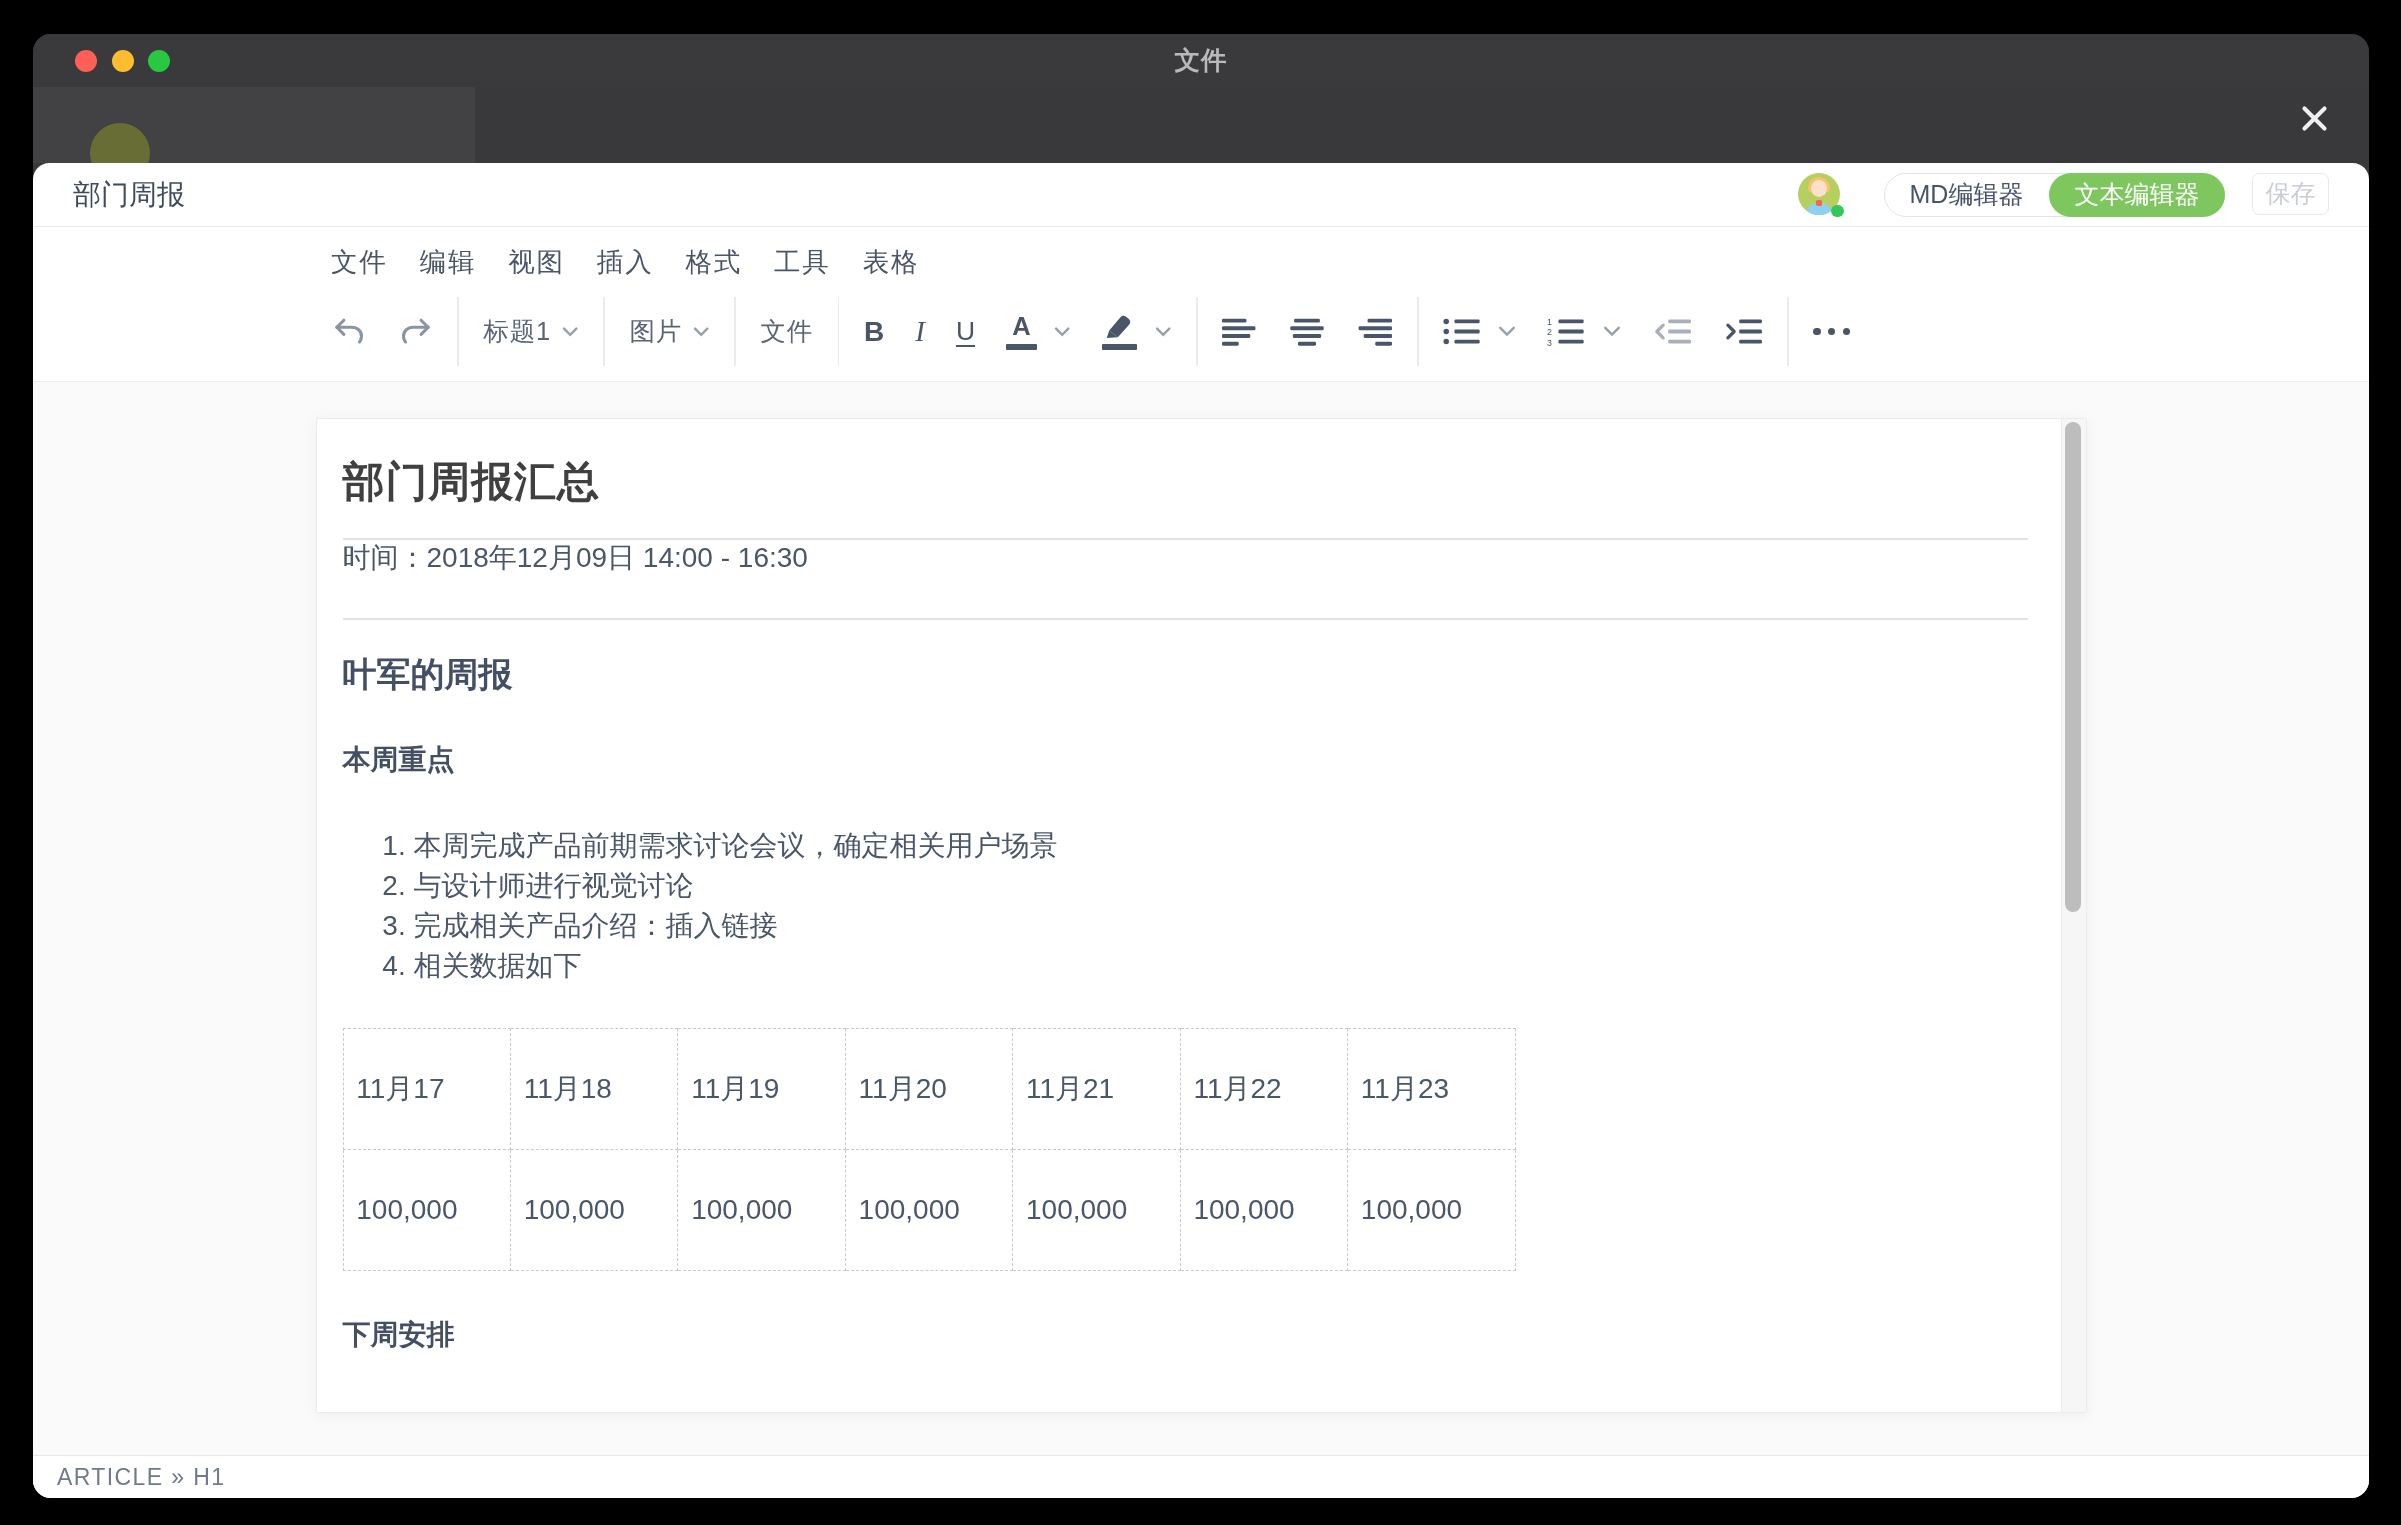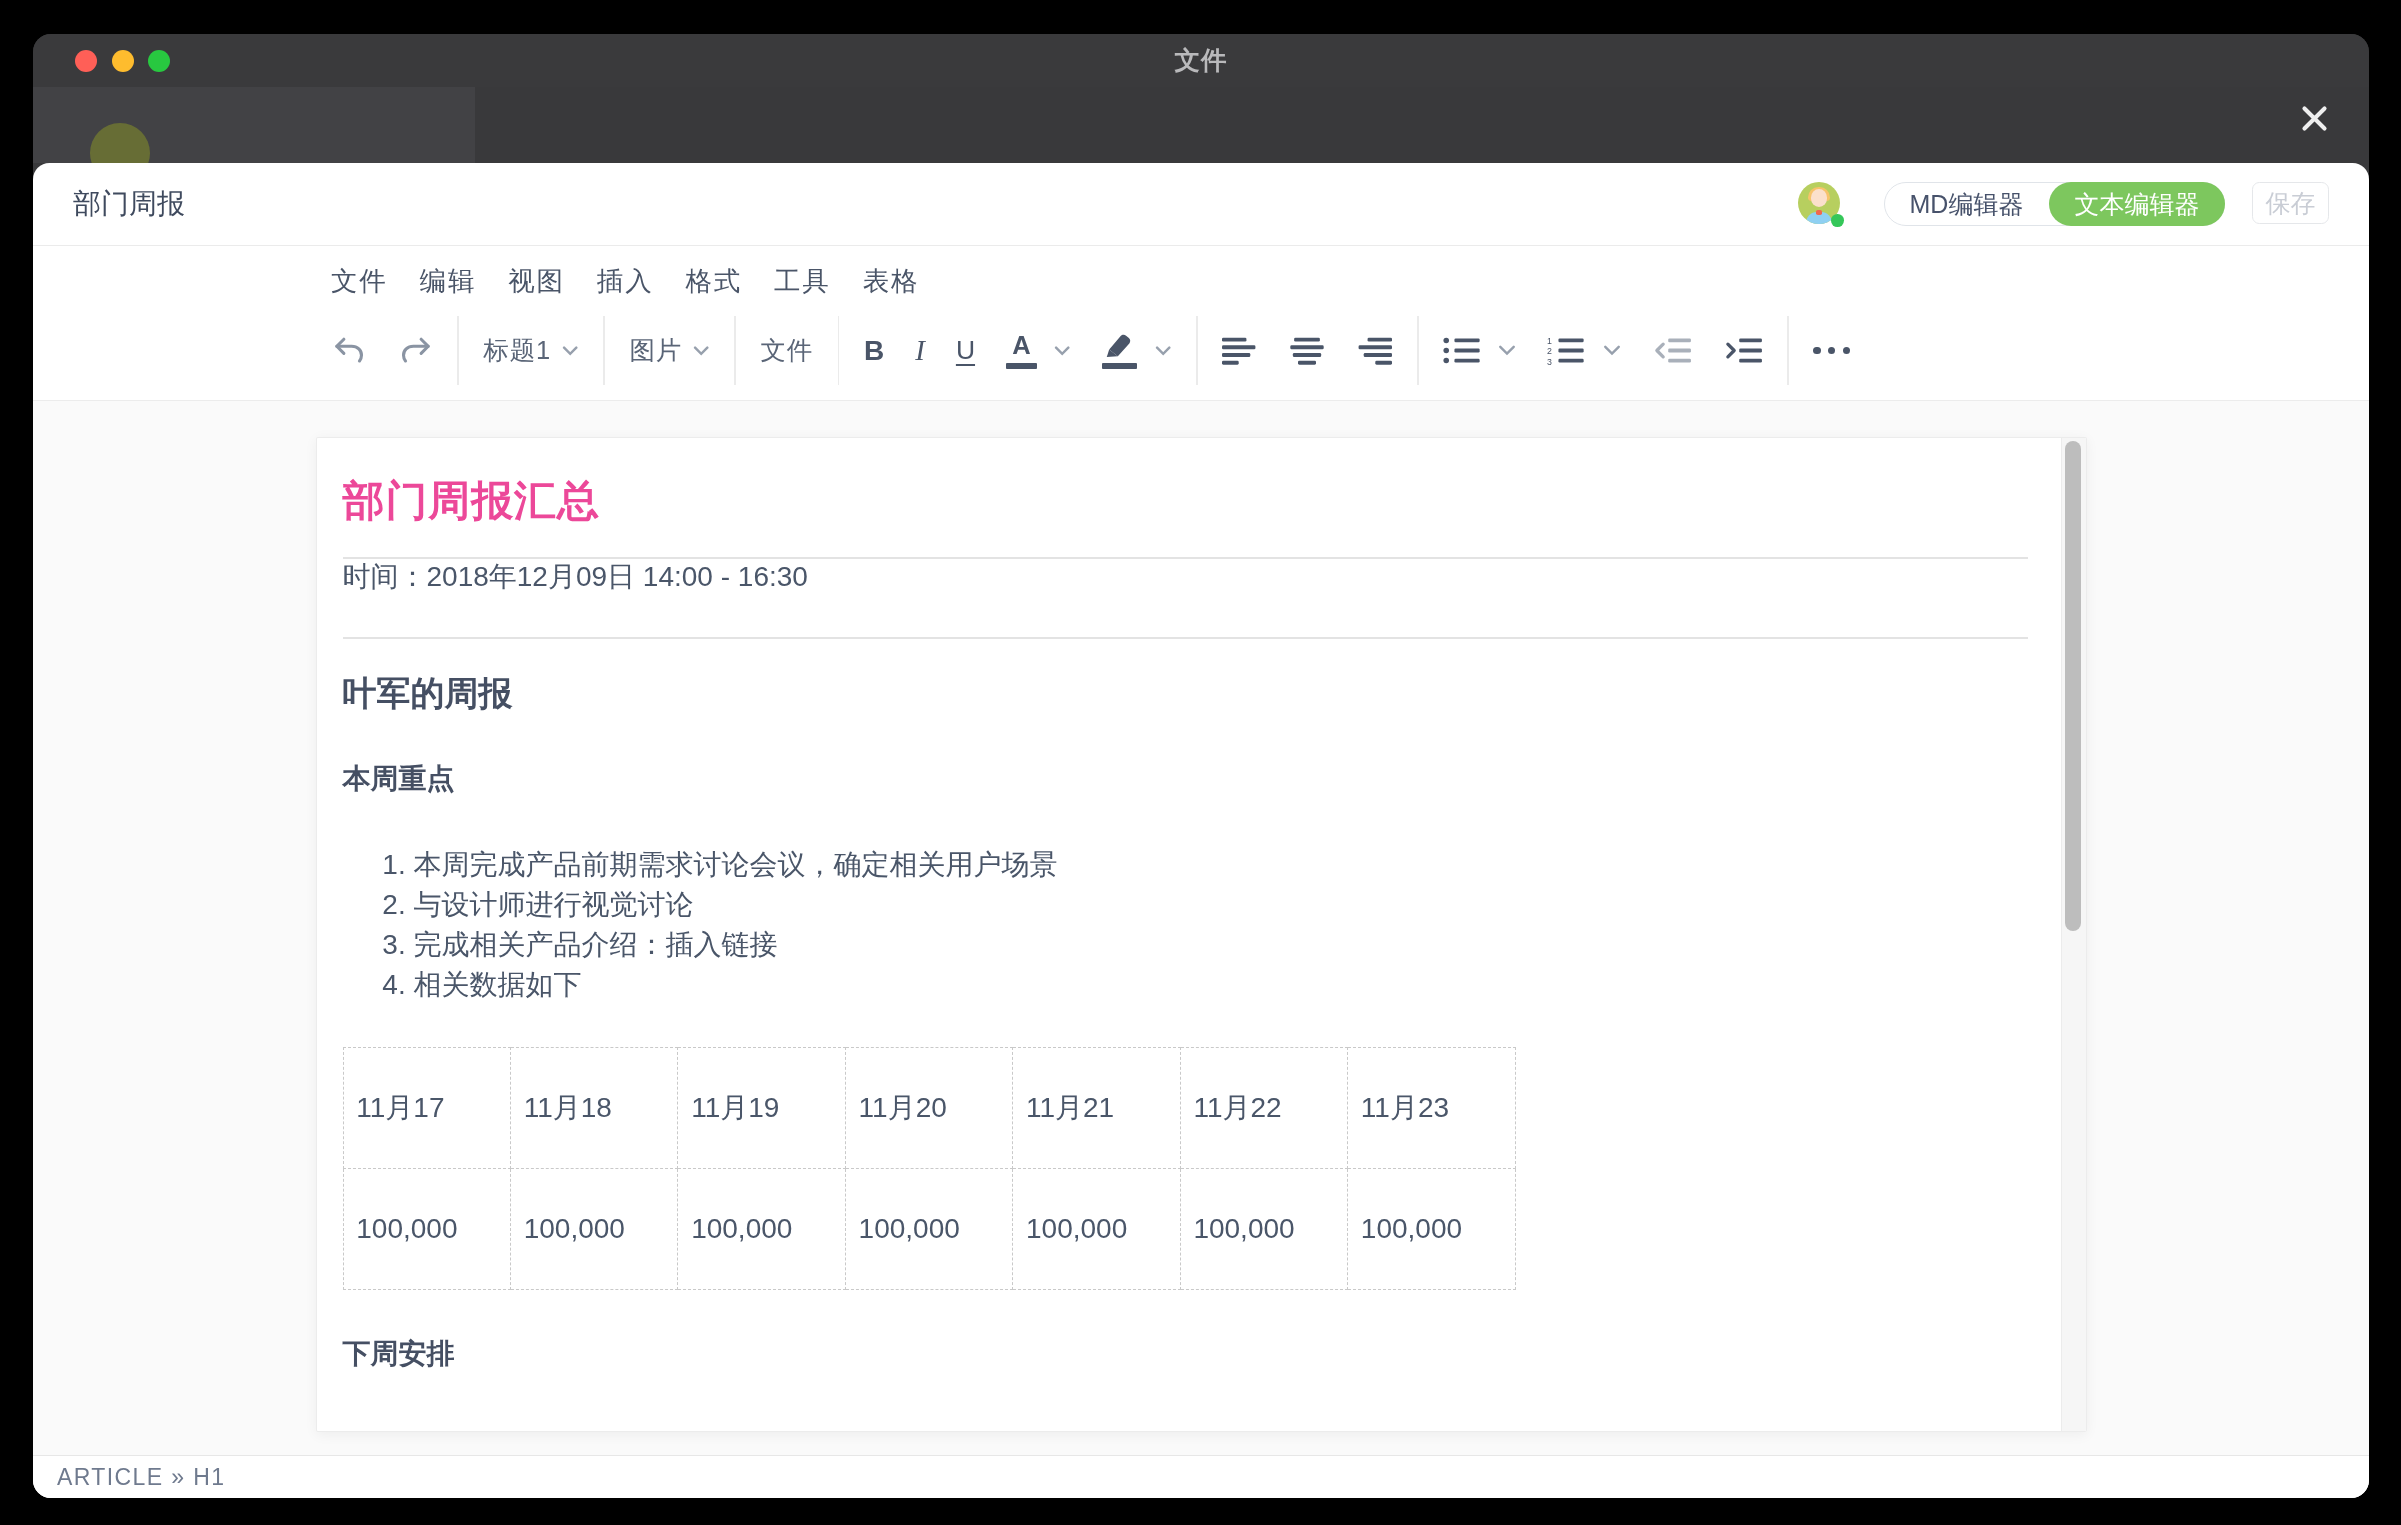--- a/index.html
+++ b/index.html
@@ -26,21 +26,21 @@
   .ghost-avatar { position:absolute; left:57px; top:36px; width:60px; height:60px;
     border-radius:50%; background:#676d35; }
   .close-btn { position:absolute; right:35px; top:11px; width:40px; height:40px;
     display:flex; align-items:center; justify-content:center; cursor:pointer; }
 
   
   .modal { flex:1; background:#fff; border-radius:16.4px 16.4px 0 0; display:flex;
     flex-direction:column; overflow:hidden; }
 
   
-  .doc-header { height:83px; flex:none; display:flex; align-items:center;
+  .doc-header { height:64px; flex:none; display:flex; align-items:center;
     padding:0 40px; border-bottom:0.9px solid #ebebeb; }
   .doc-title { font-size:28px; color:#3f4a5e; }
   .header-right { margin-left:auto; display:flex; align-items:flex-start; }
   .avatar-wrap { position:relative; width:44px; height:44px; }
   .avatar { position:relative; width:42px; height:42px; border-radius:50%;
     background:#b7cf5f; overflow:hidden; }
   .avatar-hair { position:absolute; left:10px; top:4.6px; width:22px; height:14.6px;
     background:#f6c36a; border-radius:11px 11px 3.6px 3.6px; }
   .avatar-face { position:absolute; left:12.8px; top:7.3px; width:16.4px; height:17.3px;
     background:#fbe0cb; border-radius:50%; }
@@ -85,21 +85,21 @@
   
   .canvas { flex:1; position:relative; background:#fafafa; overflow:hidden; }
   .page { position:absolute; left:283px; top:36px; width:1771px; height:995px;
     background:#fff; border:0.9px solid #ececec; border-radius:1.8px;
     box-shadow:0 2.7px 12.8px rgba(0,0,0,0.05); overflow:hidden; }
   .scroll-gutter { position:absolute; right:0; top:0; bottom:0; width:25.5px;
     background:#f6f6f6; border-left:0.9px solid #ececec; }
   .scroll-thumb { position:absolute; left:3.6px; top:2.7px; width:16.4px; height:490px;
     background:#bdbdbd; border-radius:8.2px; }
   .article { position:absolute; left:25.5px; right:58px; top:0; color:#4a5669; }
-  .article h1 { margin-top:35px; font-size:42px; line-height:55px; color:#ec4899; letter-spacing:0.9px; }
+  .article h1 { margin-top:35px; font-size:42px; line-height:55px; color:#404040; letter-spacing:0.9px; }
   .hr { margin-top:29px; height:1.8px; background:#e3e3e3; }
   .hr2 { margin-top:42px; height:1.8px; background:#e3e3e3; }
   .time-line { font-size:28px; line-height:36px; color:#4a5669; }
   .article h2 { margin-top:32px; font-size:34px; line-height:44px; color:#454f63; }
   .article h3 { margin-top:46px; font-size:28px; line-height:36px; color:#454f63; }
   .article ol { margin-top:48px; padding-left:71px; font-size:28px; line-height:40px; color:#4a5669; }
   .data-table { margin-top:42px; border-collapse:collapse; table-layout:fixed; width:1173px; }
   .data-table td { border:1.8px dashed #c9c9c9; height:121px; padding-left:12.8px;
     font-size:28px; color:#4a5669; vertical-align:middle; text-align:left; }
   .next-week { margin-top:47px; }

